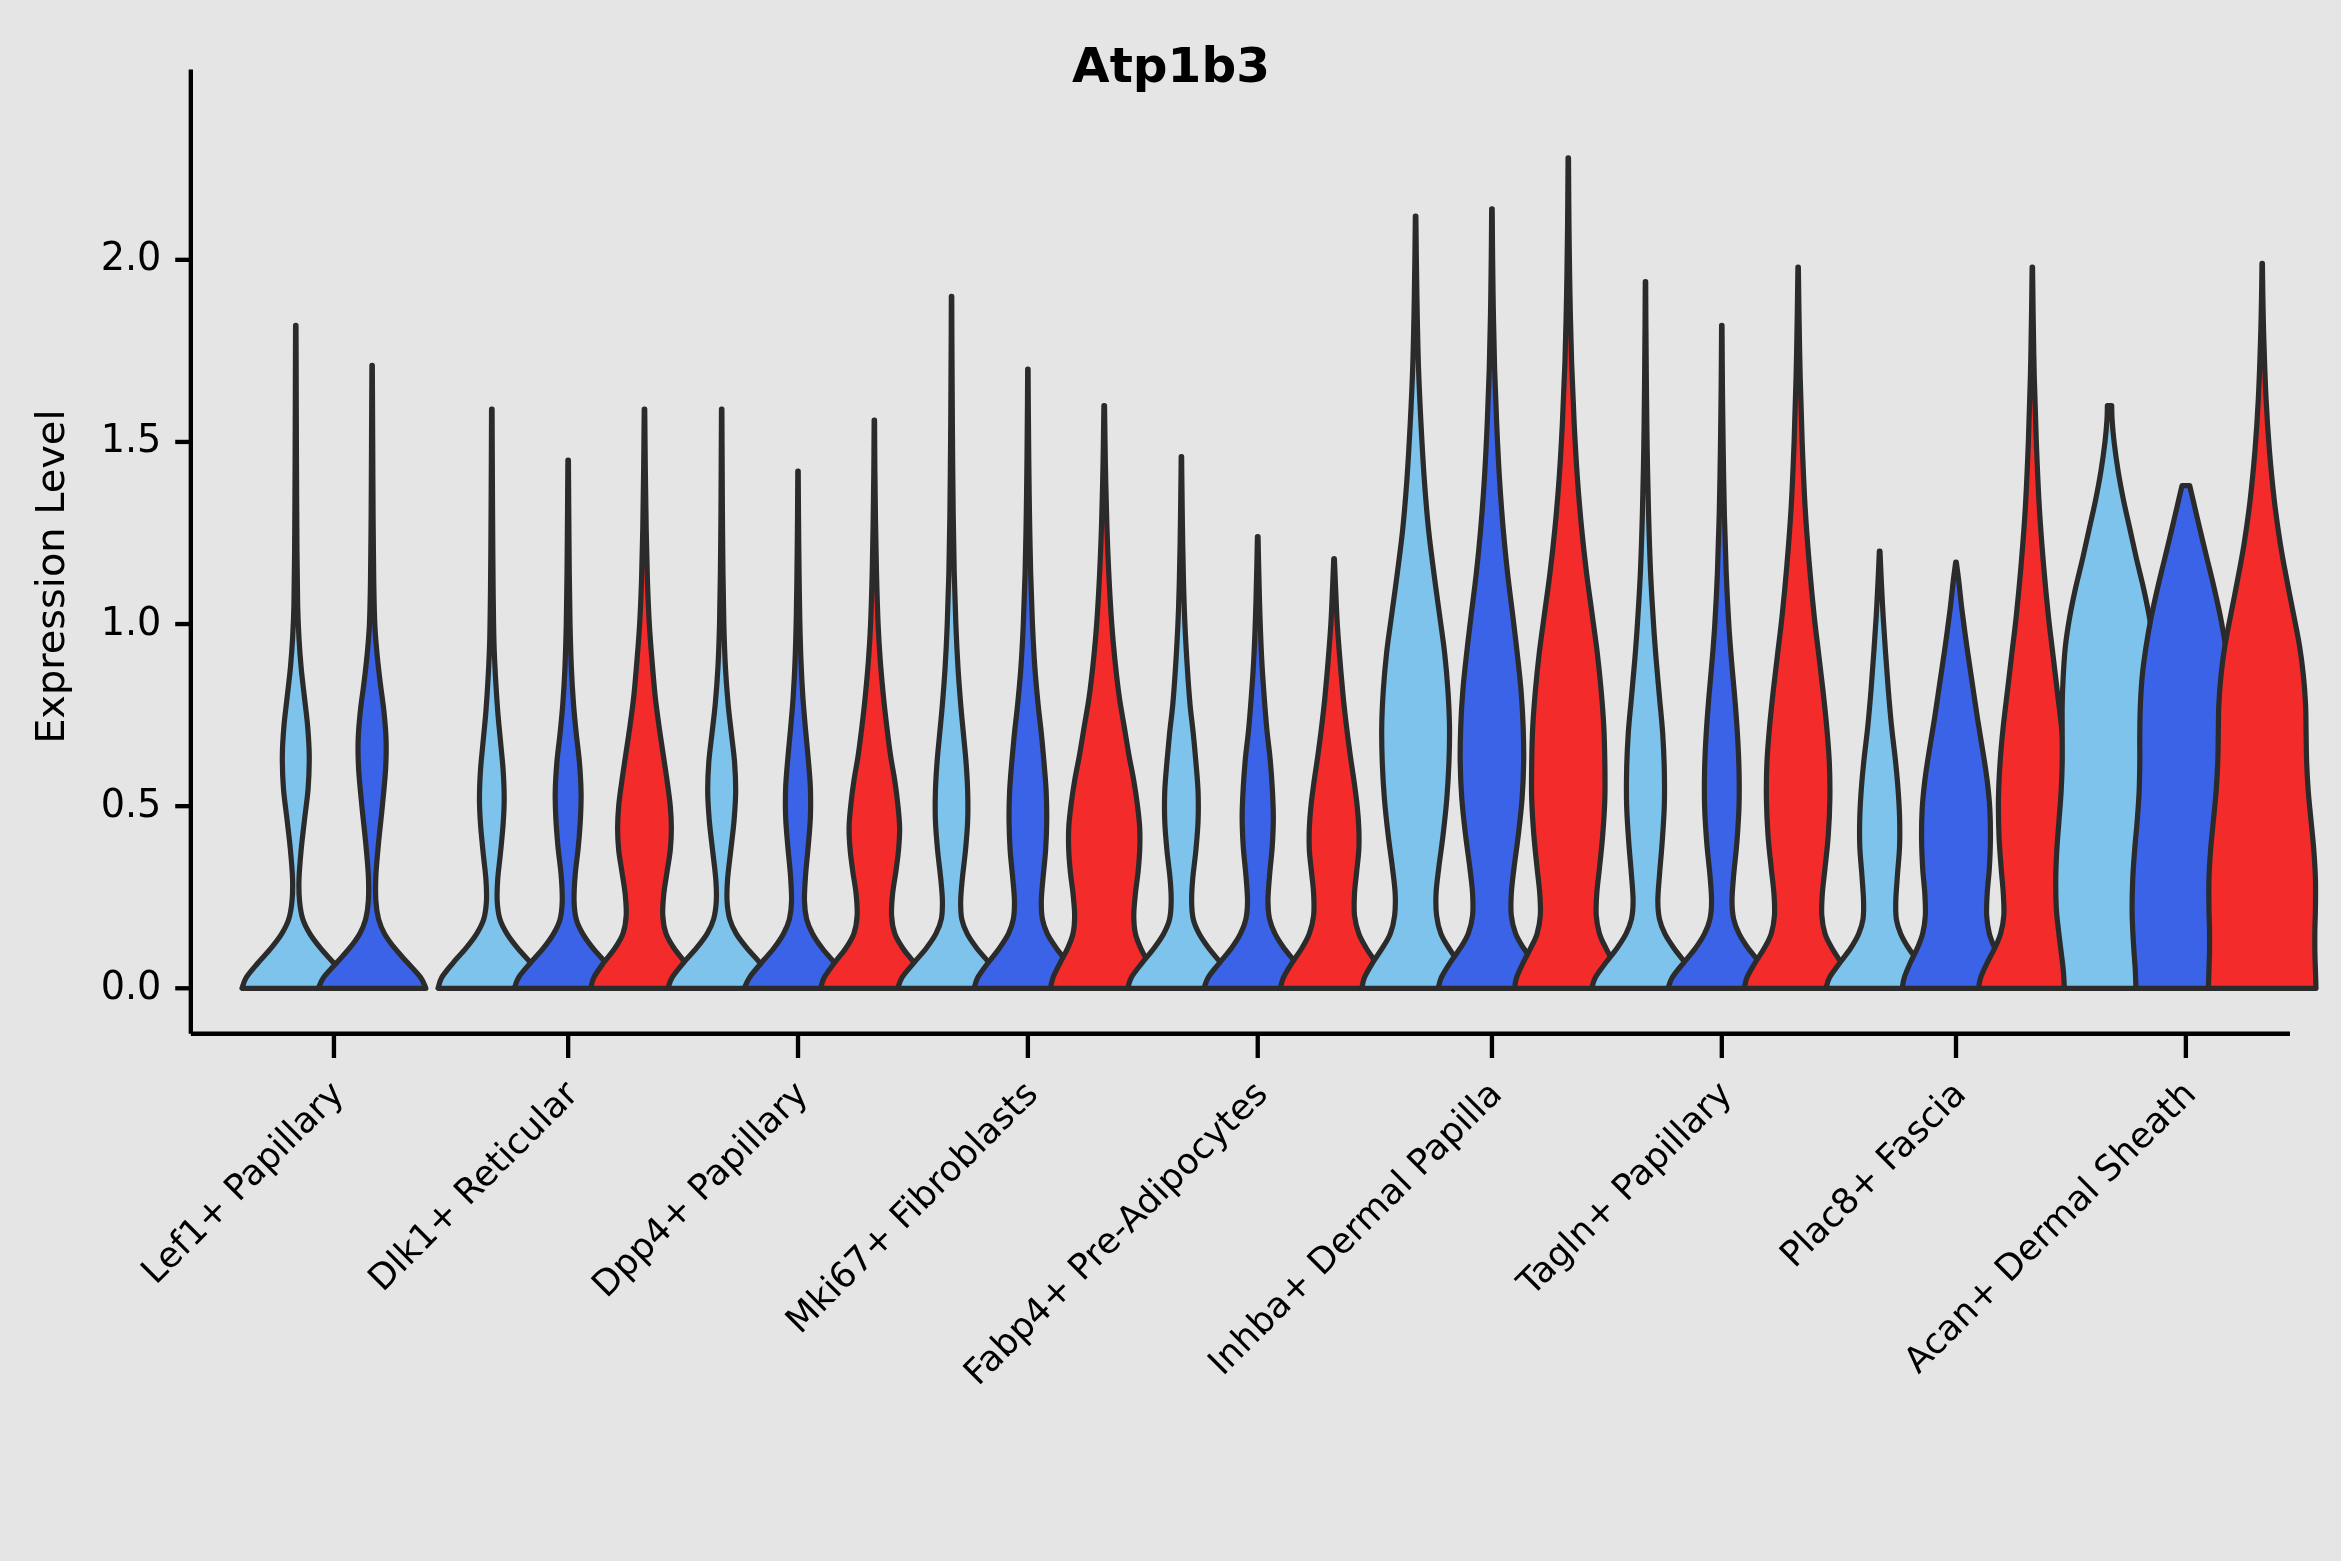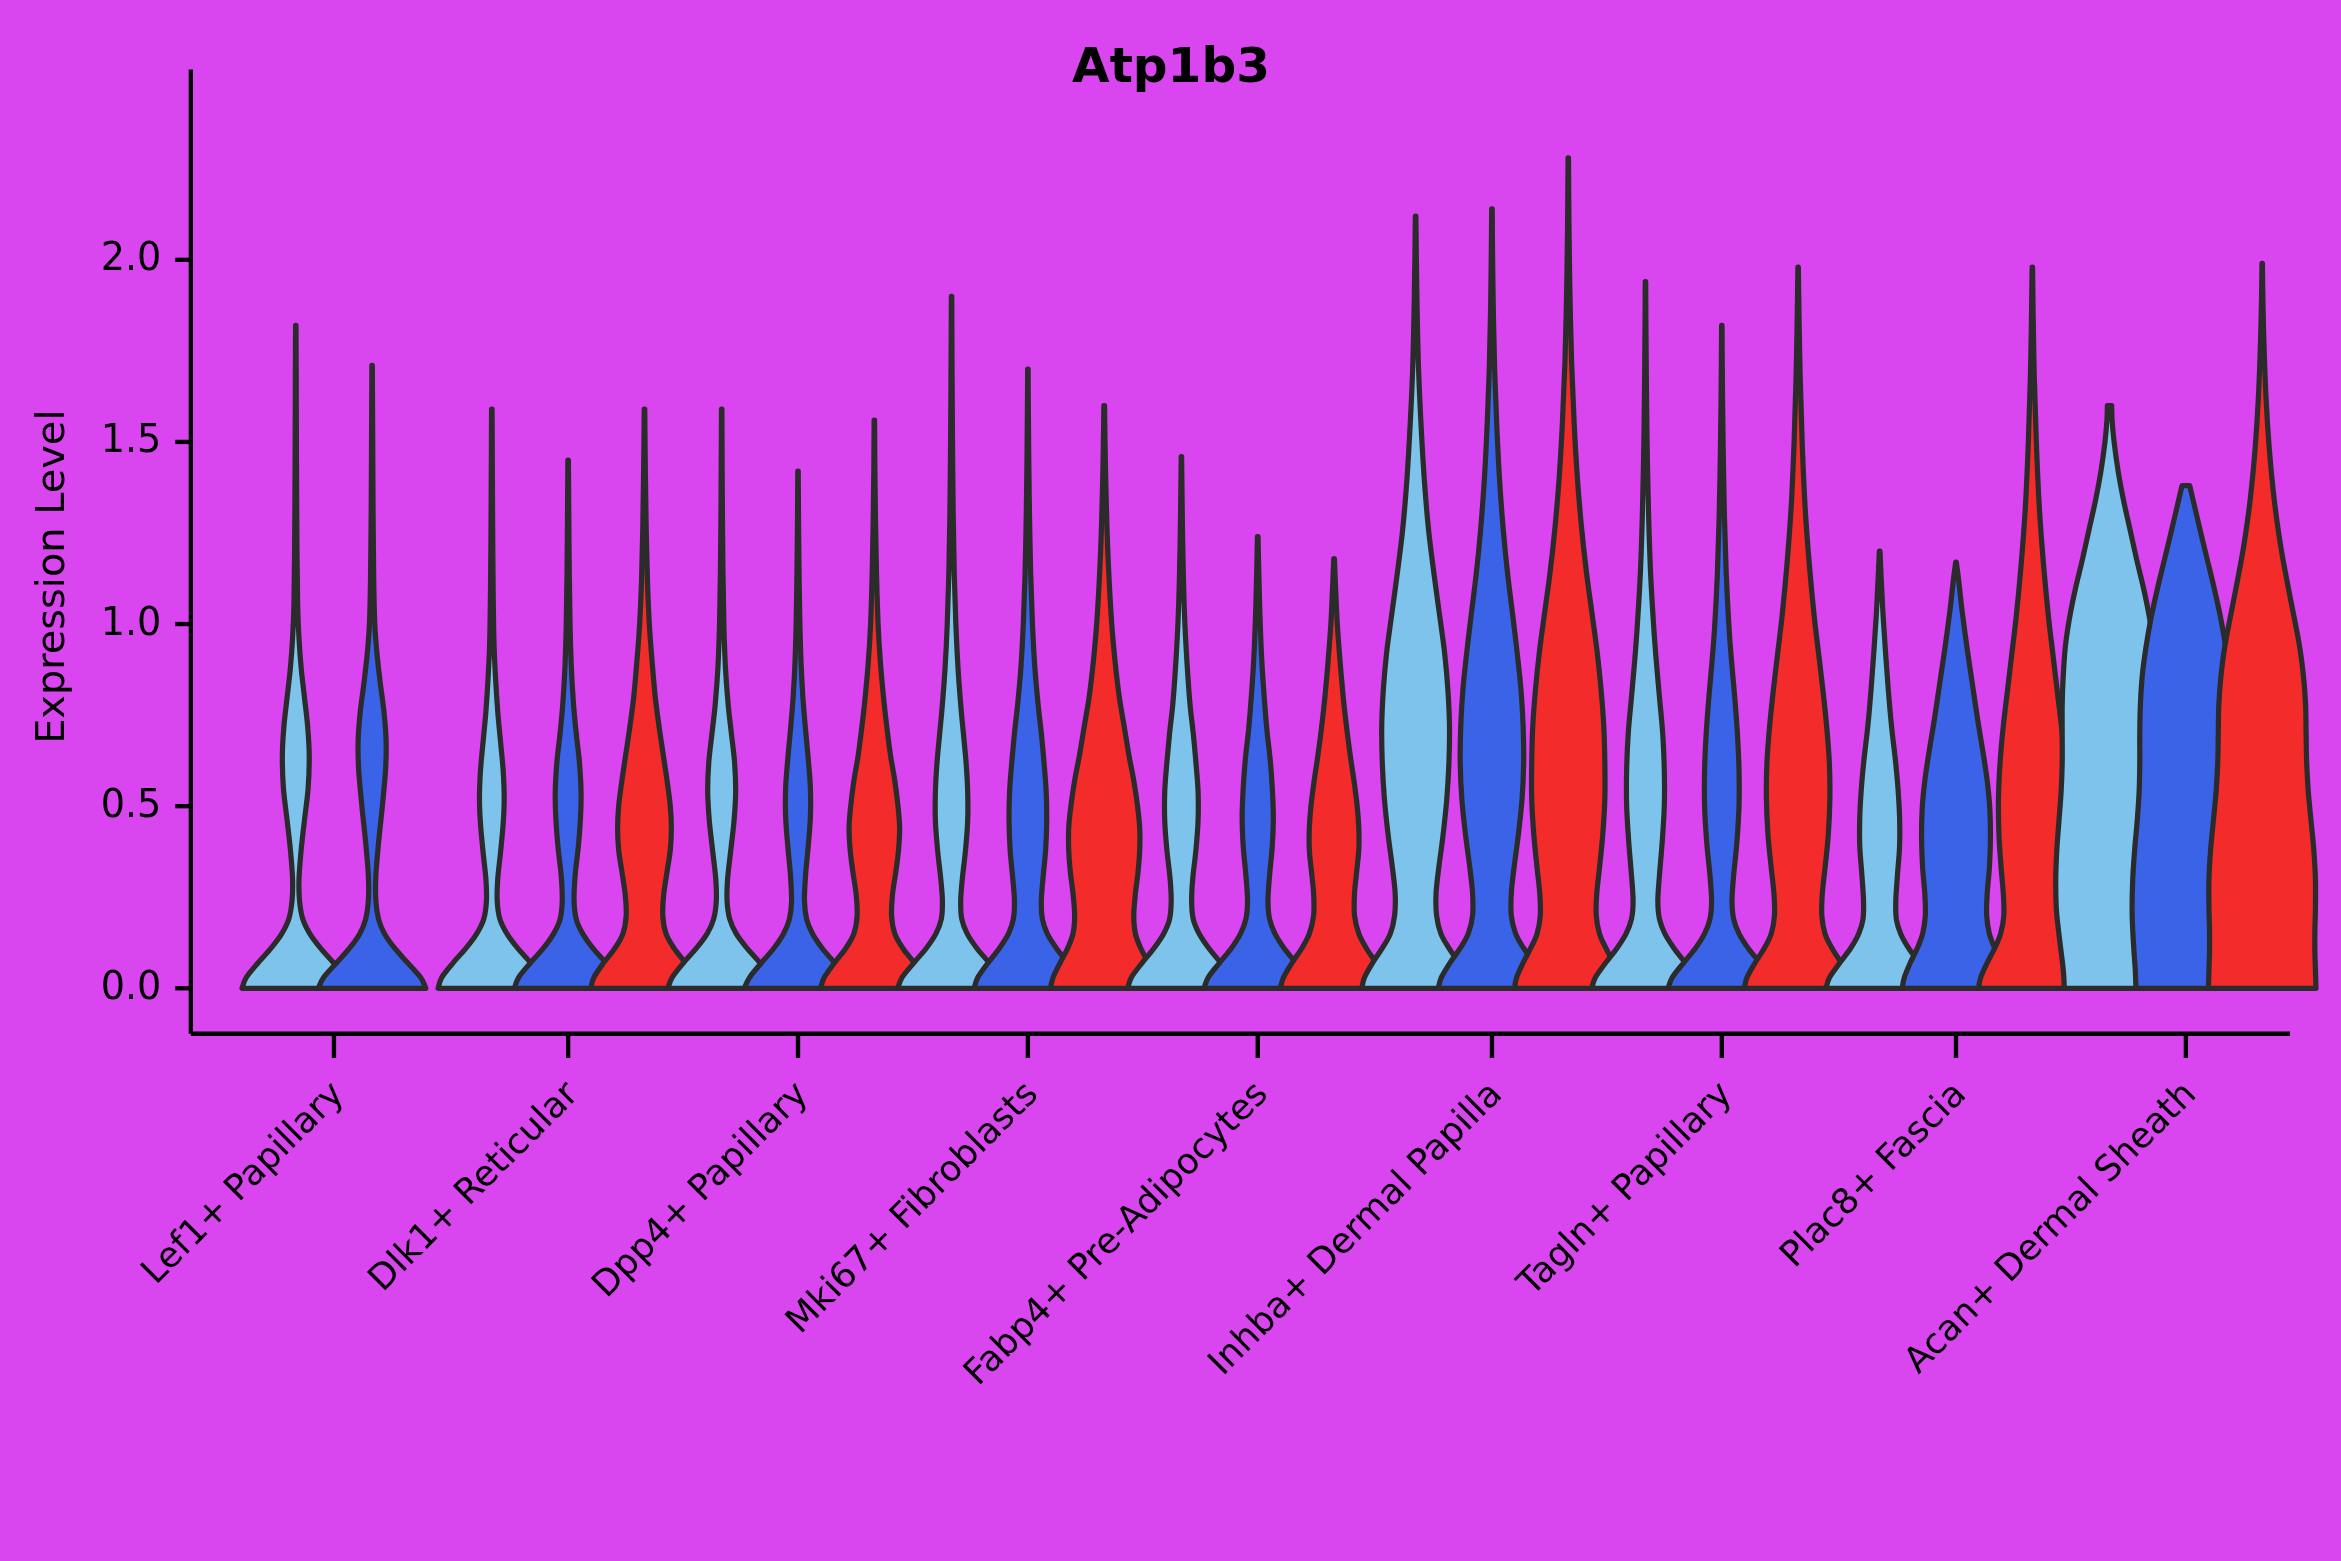--- a/index.html
+++ b/index.html
@@ -10,21 +10,21 @@
   body {
     width: 2342px;
     height: 1561px;
     font-family: "DejaVu Sans", sans-serif;
     overflow: hidden;
   }
   #plot-root {
     position: relative;
     width: 2342px;
     height: 1561px;
-    background: #d946ef;
+    background: #e5e5e5;
   }
   #chart-svg {
     position: absolute;
     left: 0;
     top: 0;
     width: 2342px;
     height: 1561px;
     display: block;
   }
   .chart-title {

